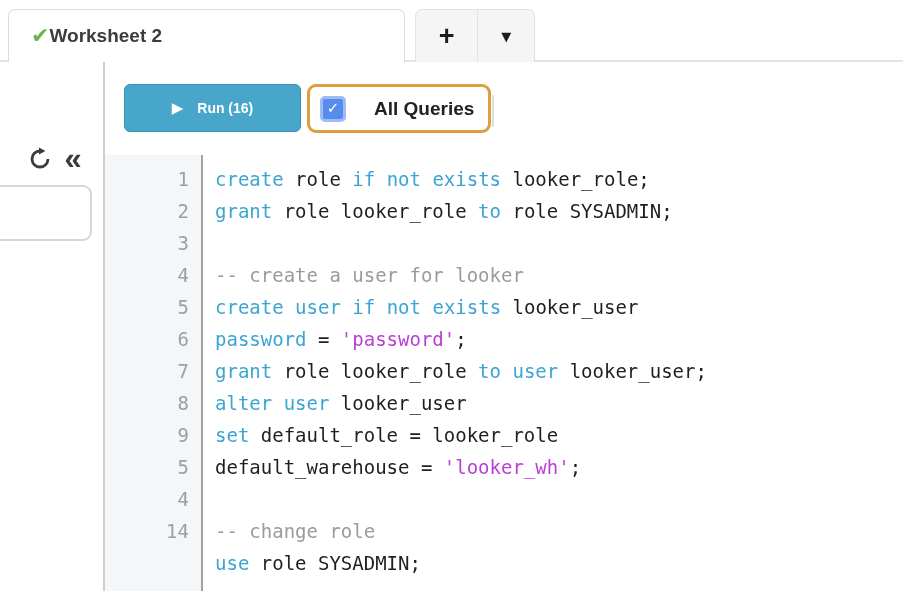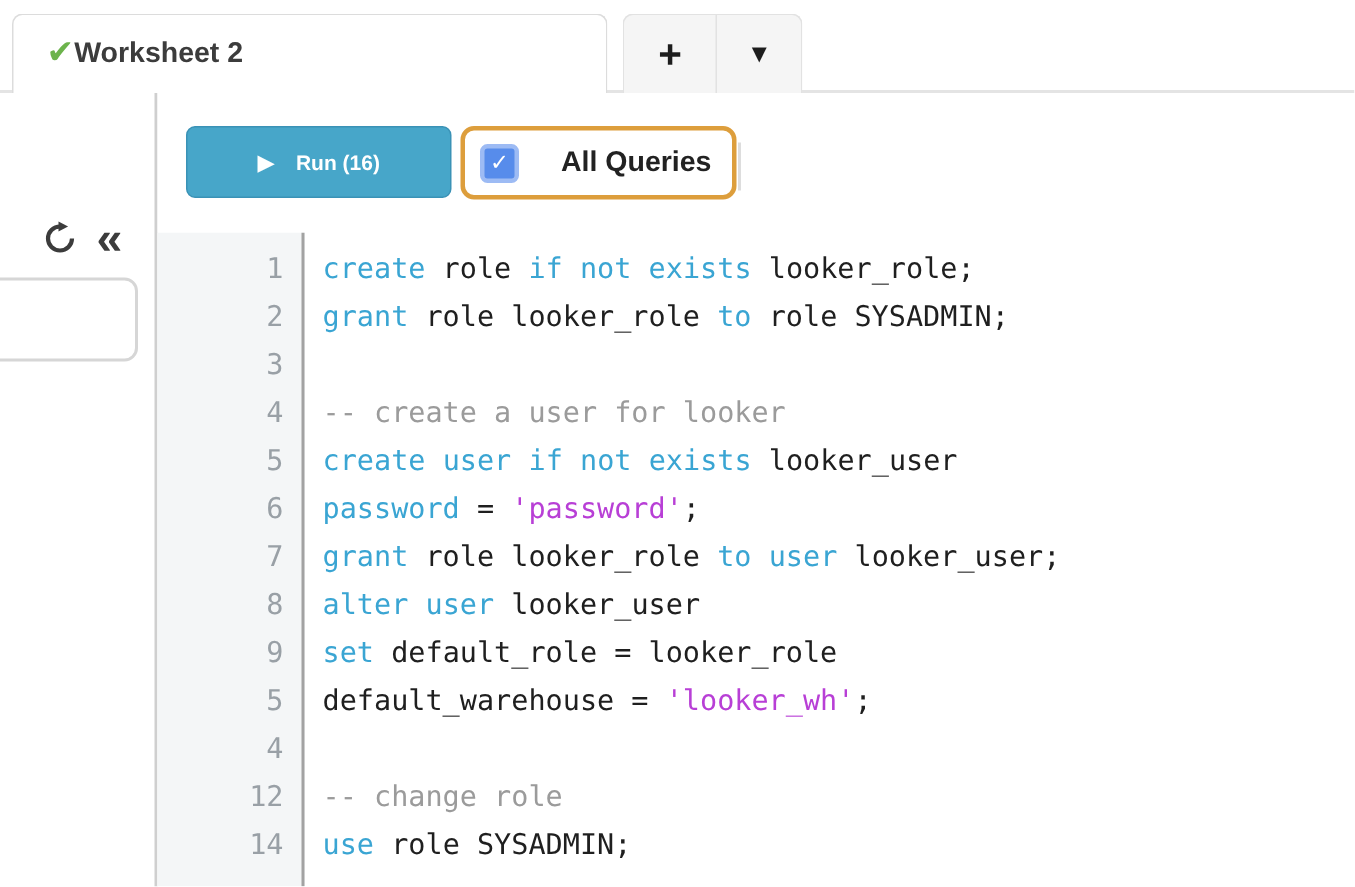--- a/index.html
+++ b/index.html
@@ -175,17 +175,16 @@
       <div class="gutter-line">2</div>
       <div class="gutter-line">3</div>
       <div class="gutter-line">4</div>
       <div class="gutter-line">5</div>
       <div class="gutter-line">6</div>
       <div class="gutter-line">7</div>
       <div class="gutter-line">8</div>
       <div class="gutter-line">9</div>
       <div class="gutter-line">5</div>
       <div class="gutter-line">4</div>
-      <div class="gutter-line">12</div>
       <div class="gutter-line">14</div>
     </div>
   <div class="code"><div class="code-line"><span class="tok-k">create</span><span class="tok-p"> role </span><span class="tok-k">if</span><span class="tok-p"> </span><span class="tok-k">not</span><span class="tok-p"> </span><span class="tok-k">exists</span><span class="tok-p"> looker_role;</span></div><div class="code-line"><span class="tok-k">grant</span><span class="tok-p"> role looker_role </span><span class="tok-k">to</span><span class="tok-p"> role SYSADMIN;</span></div><div class="code-line"></div><div class="code-line"><span class="tok-c">-- create a user for looker</span></div><div class="code-line"><span class="tok-k">create</span><span class="tok-p"> </span><span class="tok-k">user</span><span class="tok-p"> </span><span class="tok-k">if</span><span class="tok-p"> </span><span class="tok-k">not</span><span class="tok-p"> </span><span class="tok-k">exists</span><span class="tok-p"> looker_user</span></div><div class="code-line"><span class="tok-k">password</span><span class="tok-p"> = </span><span class="tok-s">'password'</span><span class="tok-p">;</span></div><div class="code-line"><span class="tok-k">grant</span><span class="tok-p"> role looker_role </span><span class="tok-k">to</span><span class="tok-p"> </span><span class="tok-k">user</span><span class="tok-p"> looker_user;</span></div><div class="code-line"><span class="tok-k">alter</span><span class="tok-p"> </span><span class="tok-k">user</span><span class="tok-p"> looker_user</span></div><div class="code-line"><span class="tok-k">set</span><span class="tok-p"> default_role = looker_role</span></div><div class="code-line"><span class="tok-p">default_warehouse = </span><span class="tok-s">'looker_wh'</span><span class="tok-p">;</span></div><div class="code-line"></div><div class="code-line"><span class="tok-c">-- change role</span></div><div class="code-line"><span class="tok-k">use</span><span class="tok-p"> role SYSADMIN;</span></div><div class="code-line"></div></div>
 </div>
 
 </body></html>

